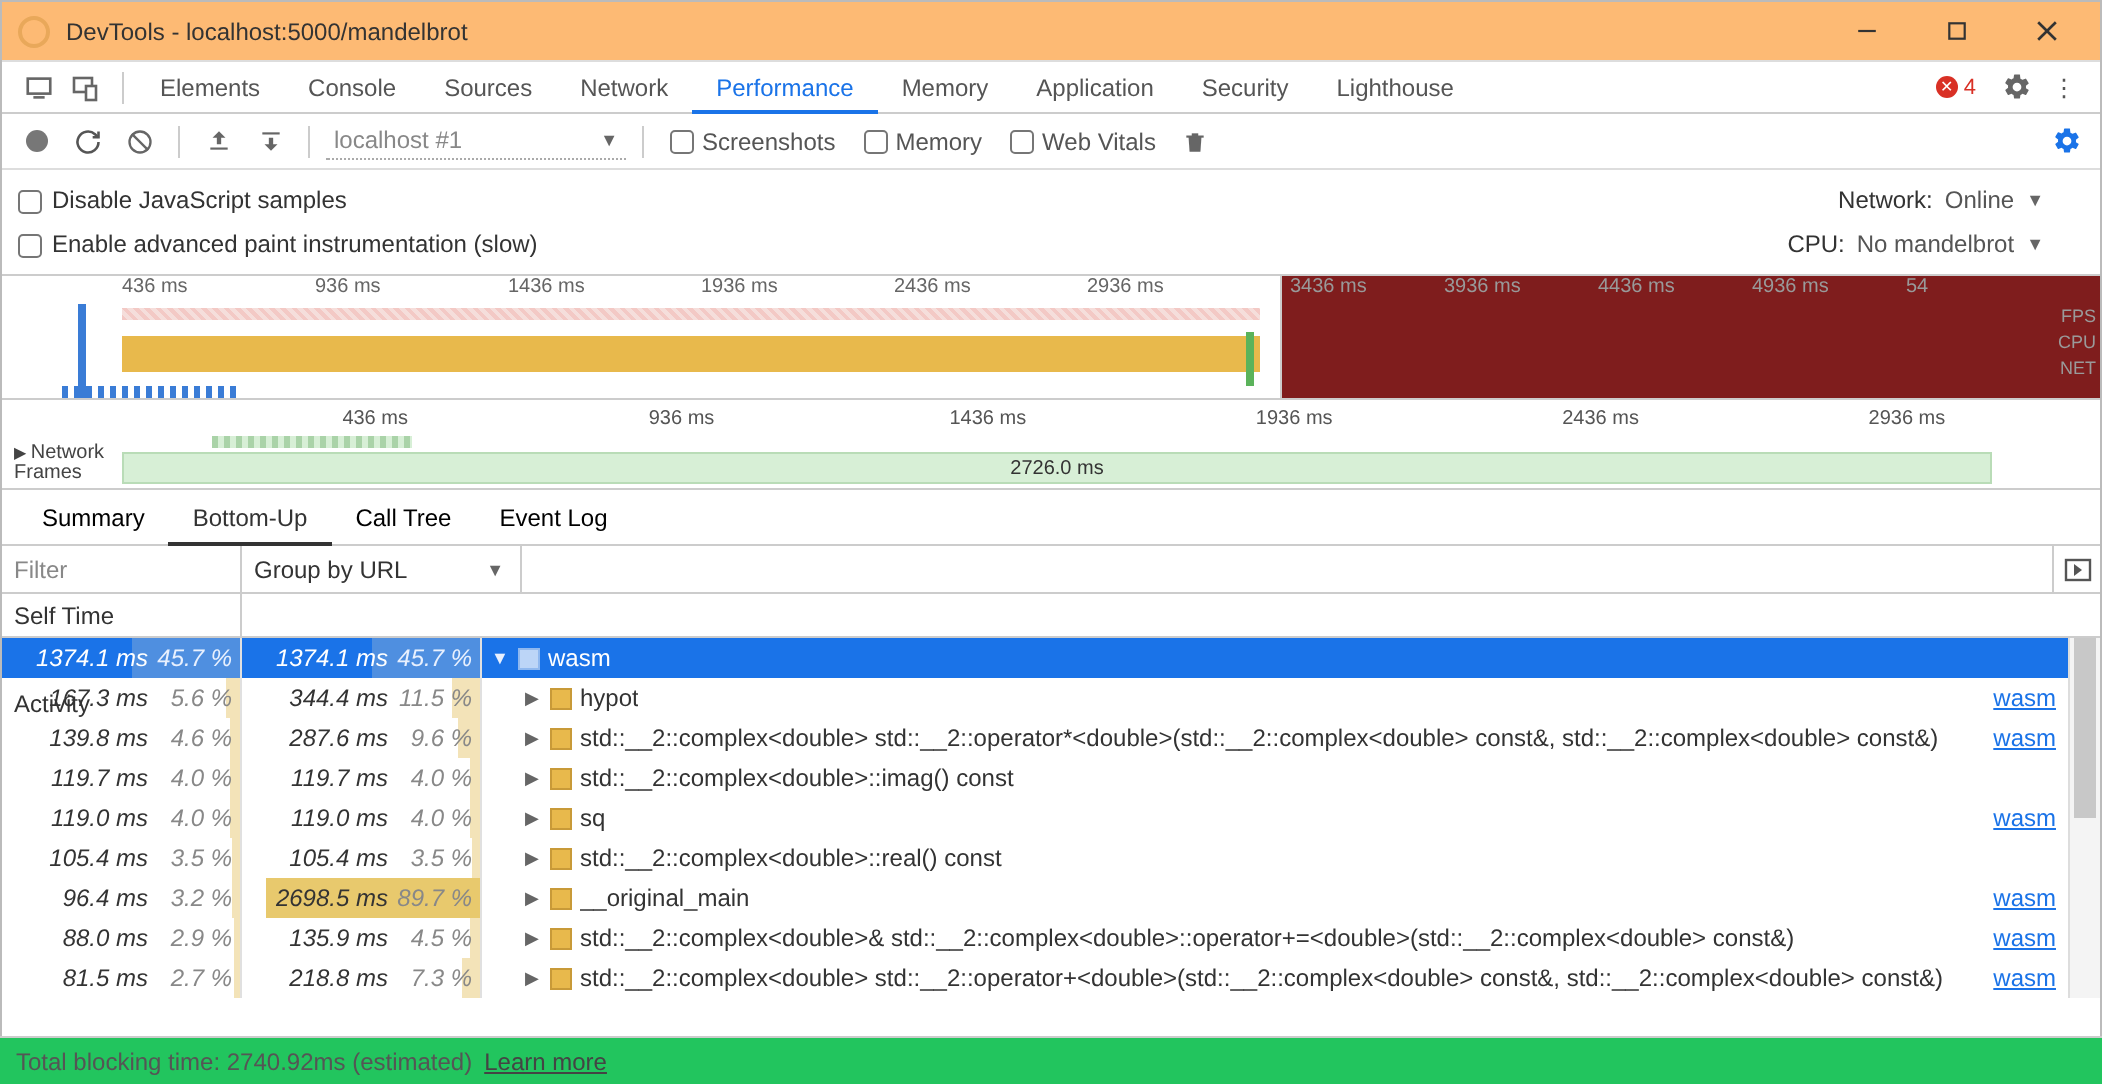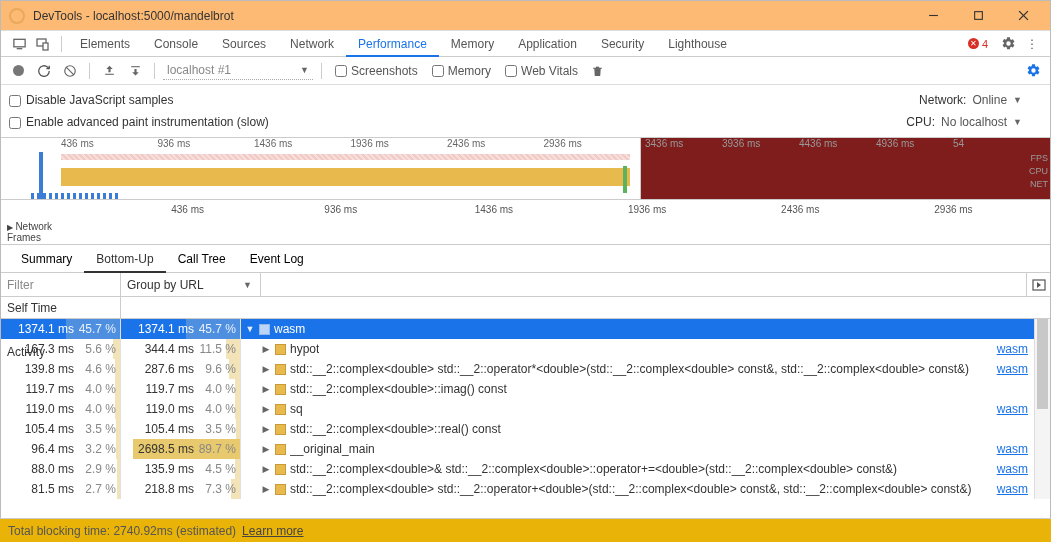--- a/index.html
+++ b/index.html
@@ -75,36 +75,36 @@
 
 .tblhdr { height: 22px; display:flex; font-size:12px; border-bottom:1px solid #ccc;flex-direction:column; }
 .tblhdr .col { padding:0 6px; line-height:22px; border-right:1px solid #ccc; }
 .c1 { width:120px; } .c2 { width:120px; } .c3 { flex:1; }
 
 .tblbody { position:relative; }
 .scrollbar { position:absolute; right:0; top:0; bottom:0; width:16px; background:#f4f4f4; border-left:1px solid #ddd; }
 .scrollbar .thumb { position:absolute; left:2px; right:2px; top:0; height:90px; background:#c8c8c8; }
 .trow { height:20px; display:flex; font-size:12px; align-items:center; }
 .trow:nth-child(even){ background:#f8f9fa00; }
-.trow .c1, .trow .c2 { display:flex; align-items:center; border-right:1px solid #e0e0e0; height:100%; position:relative; }
+.trow .c1, .trow .c2 { display:flex; align-items:center; border-right:1px solid #e0e0e0; height:100%; position:relative;font-style:italic; }
 .trow .c1 .txt, .trow .c2 .txt { flex:1; text-align:right; padding-right:4px; }
 .trow .c1 .pct, .trow .c2 .pct { width:42px; text-align:right; color:#888; padding-right:4px; }
 .pctbar { position:absolute; right:0; top:0; bottom:0; background:#f3e3b8; }
 .pctbar.dk { background:#e8c96d; }
 .trow .c3 { display:flex; align-items:center; gap:4px; padding-left:4px; height:100%; position:relative; }
 .trow .c3 .disc { font-size:9px; color:#666; width:10px; text-align:center; }
 .trow .c3 .sq { width:11px; height:11px; background:#e8b94c; border:1px solid #c89a38; }
 .trow .c3 .act { white-space:nowrap; overflow:hidden; text-overflow:ellipsis; }
 .trow .c3 .link { color:#1a73e8; text-decoration:underline; margin-left:auto; margin-right:22px; }
 .trow.sel { background:#1a73e8; color:#fff; }
 .trow.sel .pct, .trow.sel .disc { color:#e8f0fe; }
 .trow.sel .sq { background:#bcd5f7; border-color:#8fb8ef; }
 .trow .c3.indent .disc:first-child { margin-left:12px; }
 
-.statusbar { position:absolute; bottom:0; left:0; right:0; height:24px; border-top:1px solid #ccc; background:#eab308; font-size:12px; color:#555; display:flex; align-items:center; padding:0 8px; gap:6px; }
+.statusbar { position:absolute; bottom:0; left:0; right:0; height:24px; border-top:1px solid #ccc; background:#22c55e; font-size:12px; color:#555; display:flex; align-items:center; padding:0 8px; gap:6px; }
 .statusbar .lm { text-decoration:underline; color:#444; }
 input[type=checkbox]{ width:12px; height:12px; }
 </style>
 </head>
 <body>
 
 <div class="titlebar">
   <div class="appicon"></div>
   <div class="title">DevTools - localhost:5000/mandelbrot</div>
   <div class="winbtns">
@@ -244,21 +244,21 @@
   </div>
   <div class="row">
     <label>
         <input type="checkbox" style="">
         <span>Enable advanced paint instrumentation (slow)</span>
       </label>
     <div class="spacer"></div>
     <div class="kv">
       <span class="k">CPU:</span>
       <span class="v">
-          <span>No localhost</span>
+          <span>No mandelbrot</span>
           <span class="tri">▼</span>
         </span>
     </div>
   </div>
 </div>
 
 <div class="overview">
   <div class="ov-left">
     <div class="ov-ticks">
       <span>436 ms</span>
@@ -298,20 +298,26 @@
     <span>936 ms</span>
     <span>1436 ms</span>
     <span>1936 ms</span>
     <span>2436 ms</span>
     <span>2936 ms</span>
   </div>
   <div class="tl-left">
     <div><span style="font-size:8px;">▶ </span><span>Network</span></div>
     <div>Frames</div>
   </div>
+  <div class="tl-body">
+    <div class="tl-mini"></div>
+    <div class="tl-bar">
+        <span>2726.0 ms</span>
+      </div>
+  </div>
 </div>
 
 <div class="subtabs">
   <div class="tab">Summary</div>
   <div class="tab active">Bottom-Up</div>
   <div class="tab">Call Tree</div>
   <div class="tab">Event Log</div>
 </div>
 
 <div class="filterrow">

